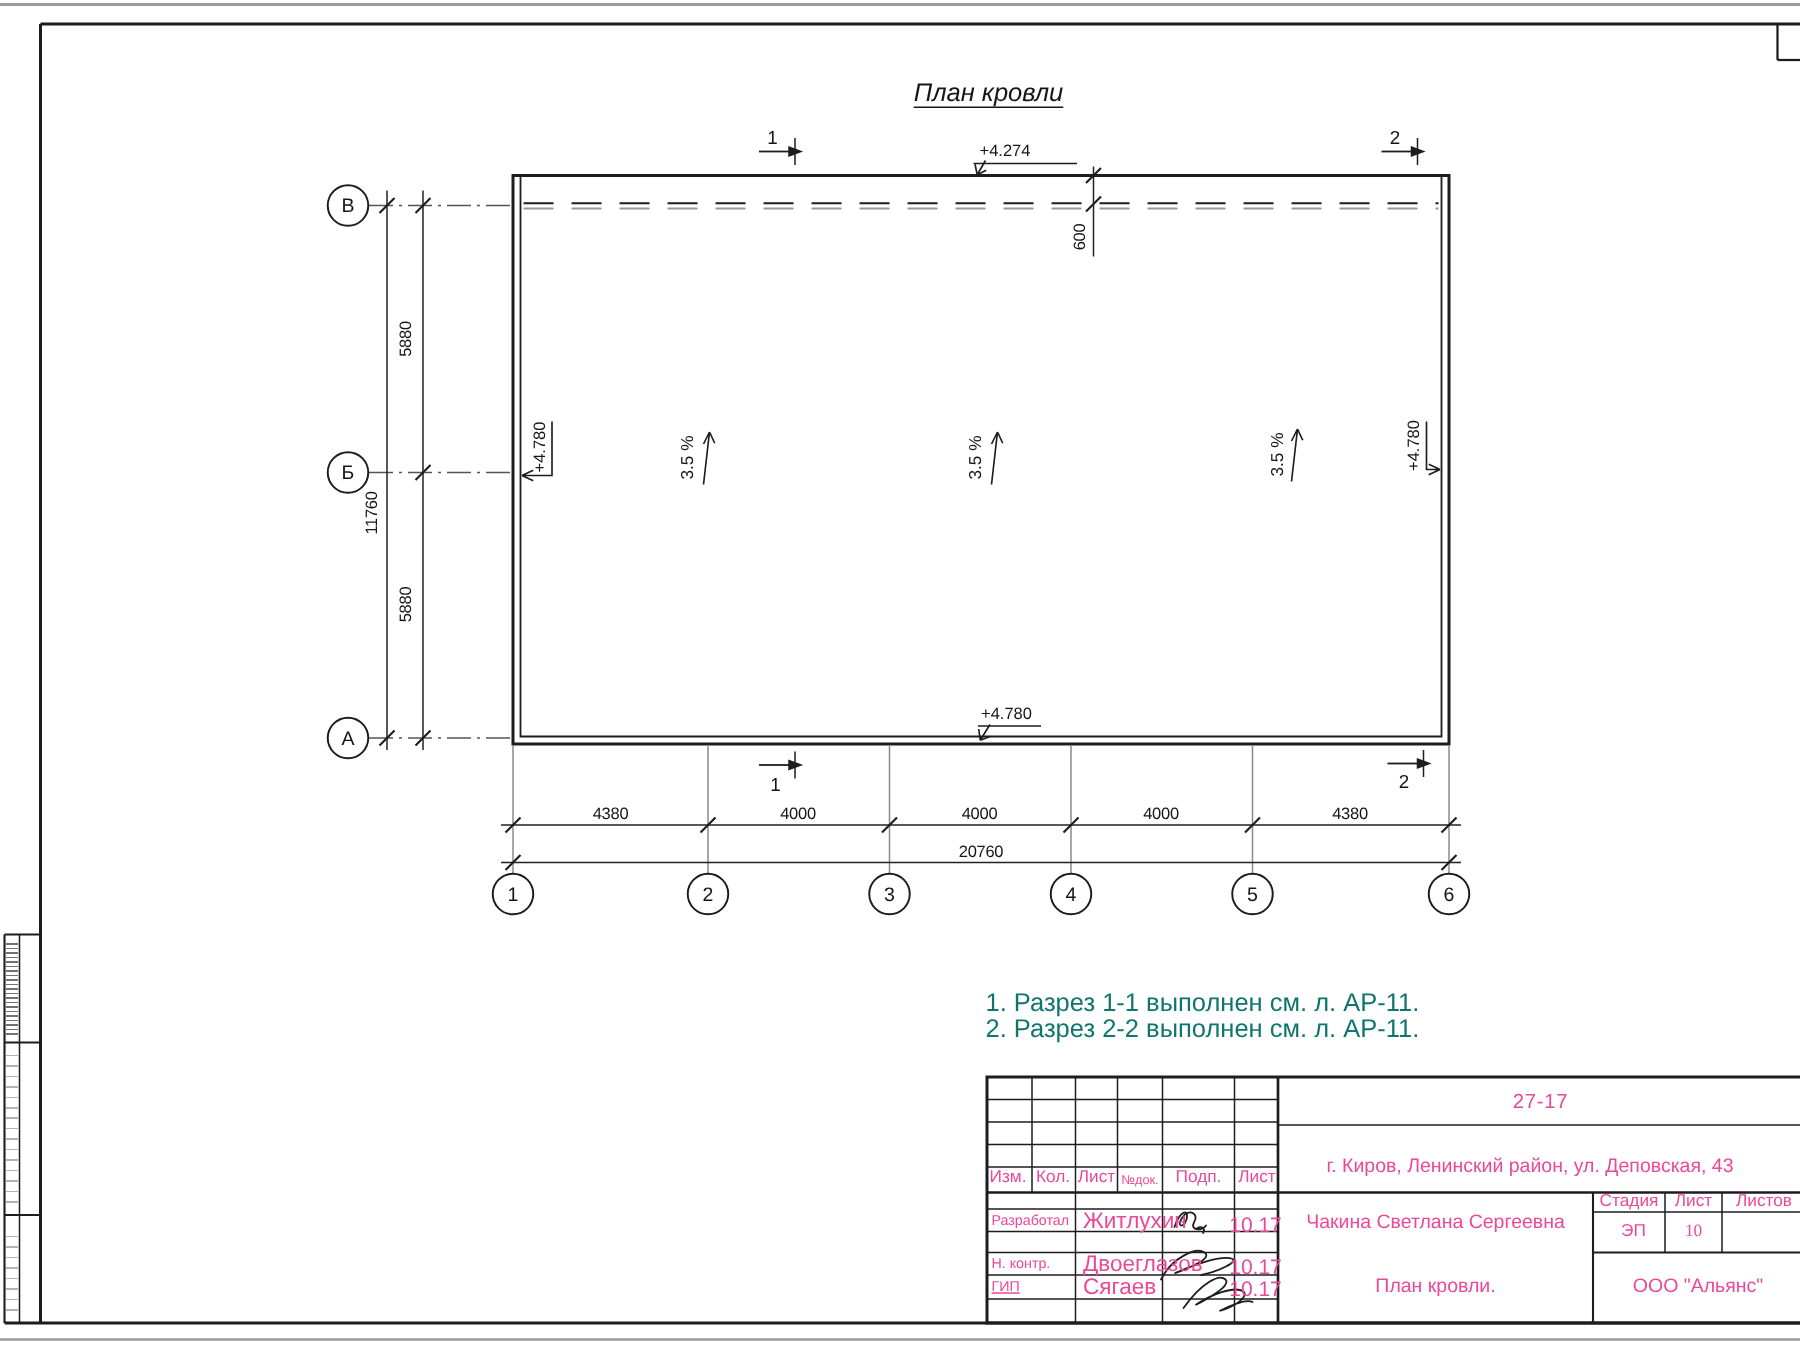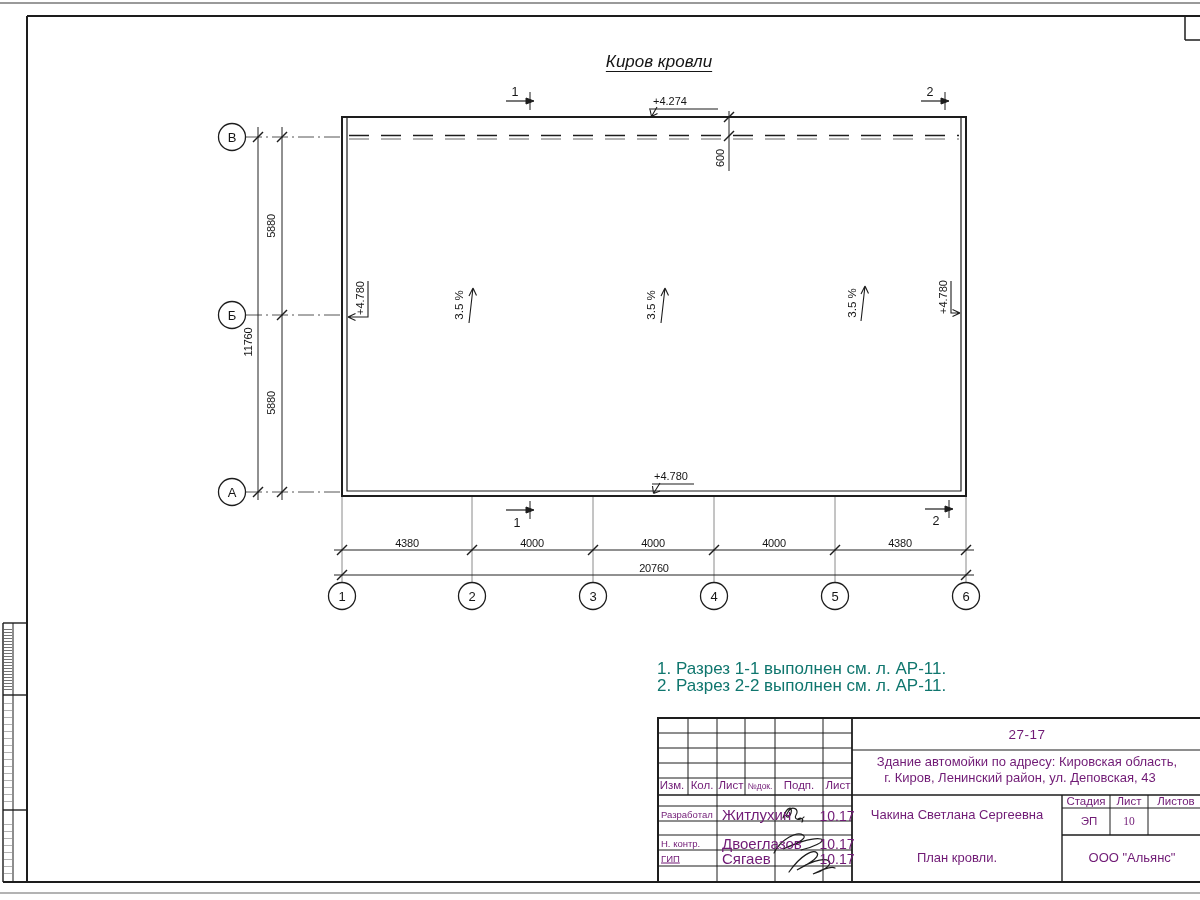--- a/index.html
+++ b/index.html
@@ -9,21 +9,21 @@
   .t{position:absolute;transform:translate(-50%,-50%);white-space:nowrap;}
   .tv{position:absolute;transform:translate(-50%,-50%) rotate(-90deg);white-space:nowrap;}
   .tl{position:absolute;transform:translate(0,-50%);white-space:nowrap;}
   .dim{font-size:11px;letter-spacing:-0.2px;color:#161616;}
   .bub{font-size:13px;color:#161616;}
   .sec{font-size:12.5px;color:#161616;}
   .elev{font-size:11px;color:#161616;}
   .slope{font-size:11.5px;color:#161616;}
   .title{font-size:17px;font-style:italic;text-decoration:underline;text-underline-offset:4px;color:#161616;}
   .note{font-size:17px;color:#0f766e;}
-  .tb{color:#701a75;}
+  .tb{color:#ec4899;}
   .tb-code{font-size:13.5px;letter-spacing:0.5px;}
   .tb-addr{font-size:13px;}
   .tb-head{font-size:11.5px;}
   .tb-head-sm{font-size:8.5px;}
   .tb-role{font-size:9.5px;}
   .tb-name{font-size:15px;}
   .tb-date{font-size:14px;}
   .tb-main{font-size:13px;}
   .smudge{position:absolute;width:8px;opacity:.75;
           background:repeating-linear-gradient(0deg,#444 0 1px,transparent 1px 3px);}
@@ -172,21 +172,21 @@
       <path d="M783,818 C787,806 793,806 791,813 C789,819 784,818 788,812 C792,805 800,809 796,815 C793,820 801,821 804,817 M798,819 c3,-2 6,0 4,3"></path>
       <path d="M774,853 C781,839 797,831 803,835 C809,839 791,846 783,849 C793,844 813,837 821,839 C827,841 811,848 801,850"></path>
       <path d="M789,872 C801,855 813,849 817,853 C821,857 805,866 797,870 C807,863 823,857 829,861 C833,865 821,872 813,874 C821,870 831,866 835,868"></path>
     </g>
   </svg>
 
   <div class="smudge" style="left:4px;top:628px;height:62px;"></div>
   <div class="smudge light" style="left:4px;top:702px;height:100px;"></div>
   <div class="smudge light" style="left:4px;top:818px;height:56px;"></div>
 
-  <span class="t title" style="left:659px;top:62px;">Киров кровли</span>
+  <span class="t title" style="left:659px;top:62px;">План кровли</span>
 
   <span class="t elev" style="left:670px;top:101px;">+4.274</span>
   <span class="tv elev" style="left:360px;top:298px;">+4.780</span>
   <span class="tv elev" style="left:943px;top:297px;">+4.780</span>
   <span class="t elev" style="left:671px;top:476px;">+4.780</span>
 
   <span class="tv dim" style="left:720px;top:158px;">600</span>
 
   <span class="t sec" style="left:515px;top:92px;">1</span>
   <span class="t sec" style="left:930px;top:92px;">2</span>
@@ -215,21 +215,20 @@
   <span class="t bub" style="left:472px;top:596px;">2</span>
   <span class="t bub" style="left:593px;top:596px;">3</span>
   <span class="t bub" style="left:714px;top:596px;">4</span>
   <span class="t bub" style="left:835px;top:596px;">5</span>
   <span class="t bub" style="left:966px;top:596px;">6</span>
 
   <span class="tl note" style="left:657px;top:669px;">1. Разрез 1-1 выполнен см. л. АР-11.</span>
   <span class="tl note" style="left:657px;top:686px;">2. Разрез 2-2 выполнен см. л. АР-11.</span>
 
   <span class="t tb tb-code" style="left:1027px;top:734px;">27-17</span>
-  <span class="t tb tb-addr" style="left:1027px;top:761px;">Здание автомойки по адресу: Кировская область,</span>
   <span class="t tb tb-addr" style="left:1020px;top:777px;">г. Киров, Ленинский район, ул. Деповская, 43</span>
 
   <span class="t tb tb-head" style="left:672px;top:785px;">Изм.</span>
   <span class="t tb tb-head" style="left:702px;top:785px;">Кол.</span>
   <span class="t tb tb-head" style="left:731px;top:785px;">Лист</span>
   <span class="t tb tb-head-sm" style="left:760px;top:786px;">№док.</span>
   <span class="t tb tb-head" style="left:799px;top:785px;">Подп.</span>
   <span class="t tb tb-head" style="left:838px;top:785px;">Лист</span>
 
   <span class="tl tb tb-role" style="left:661px;top:814px;">Разработал</span>

